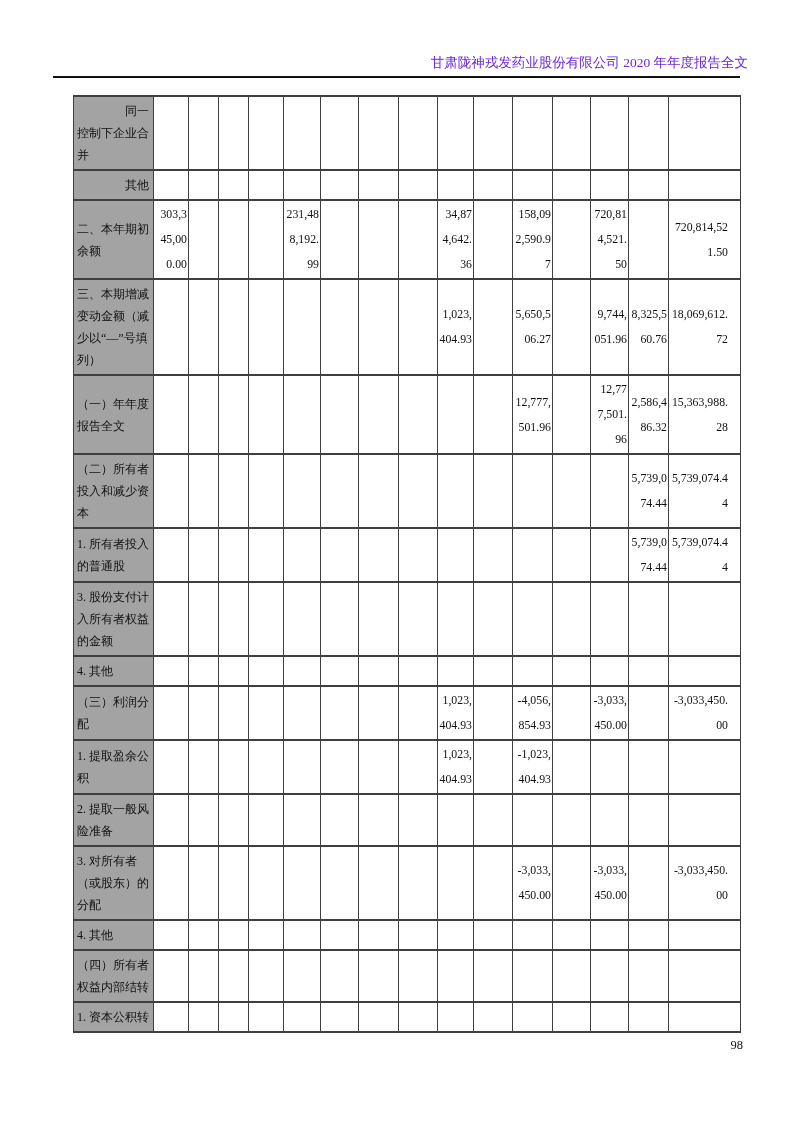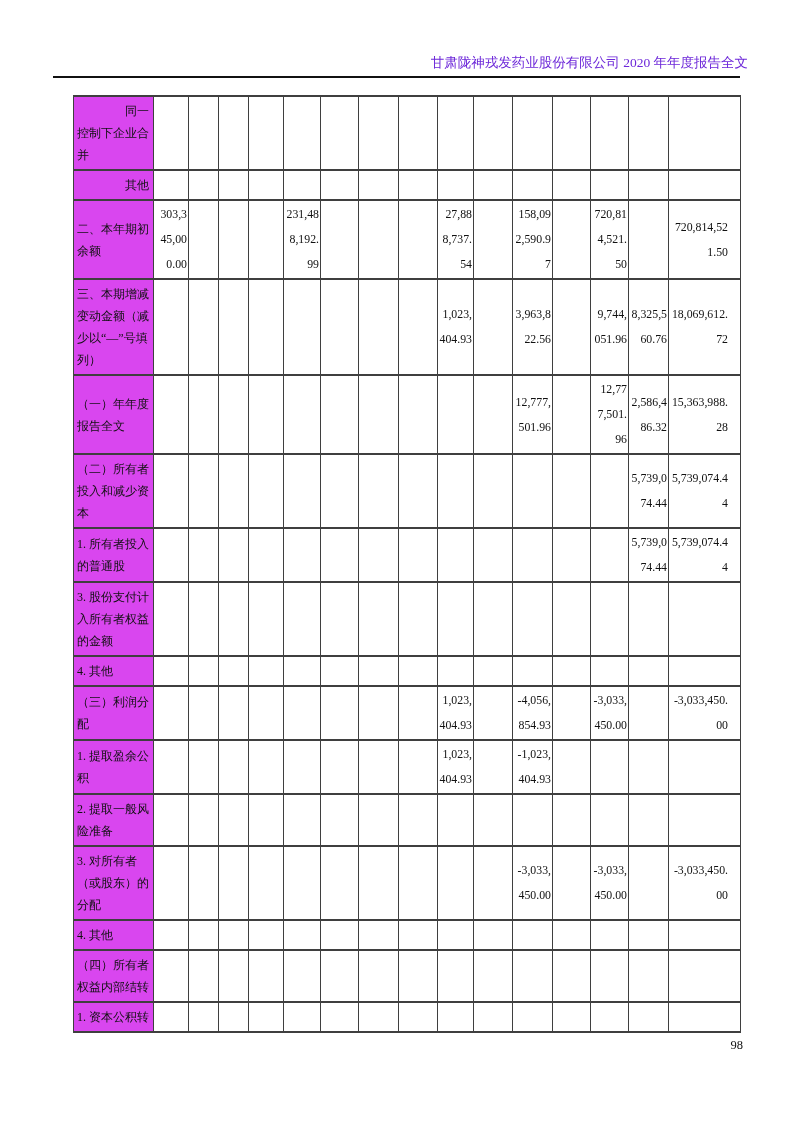--- a/index.html
+++ b/index.html
@@ -40,21 +40,21 @@
     table-layout: fixed;
   }
   table.equity-table td {
     border: 1px solid #3f3f3f;
     border-top-width: 2px;
     border-bottom-width: 2px;
     vertical-align: middle;
     overflow: hidden;
   }
   td.label-cell {
-    background: #d946ef;
+    background: #a3a3a3;
     font-size: 12px;
     line-height: 22px;
     padding: 3px 3px;
     text-align: left;
     word-break: break-all;
   }
   td.label-cell.indent { text-indent: 4em; }
   td.num-cell {
     background: #ffffff;
     font-size: 11.8px;
@@ -143,41 +143,41 @@
         <tr>
           <td class="label-cell">二、本年期初余额</td>
           <td class="num-cell">303,345,000.00</td>
           <td class="num-cell"></td>
           <td class="num-cell"></td>
           <td class="num-cell"></td>
           <td class="num-cell">231,488,192.99</td>
           <td class="num-cell"></td>
           <td class="num-cell"></td>
           <td class="num-cell"></td>
-          <td class="num-cell">27,888,737.54</td>
+          <td class="num-cell">34,874,642.36</td>
           <td class="num-cell"></td>
           <td class="num-cell">158,092,590.97</td>
           <td class="num-cell"></td>
           <td class="num-cell">720,814,521.50</td>
           <td class="num-cell"></td>
           <td class="num-cell last">720,814,521.50</td>
         </tr>
         <tr>
           <td class="label-cell">三、本期增减变动金额（减少以“—”号填列）</td>
           <td class="num-cell"></td>
           <td class="num-cell"></td>
           <td class="num-cell"></td>
           <td class="num-cell"></td>
           <td class="num-cell"></td>
           <td class="num-cell"></td>
           <td class="num-cell"></td>
           <td class="num-cell"></td>
           <td class="num-cell">1,023,404.93</td>
           <td class="num-cell"></td>
-          <td class="num-cell">3,963,822.56</td>
+          <td class="num-cell">5,650,506.27</td>
           <td class="num-cell"></td>
           <td class="num-cell">9,744,051.96</td>
           <td class="num-cell">8,325,560.76</td>
           <td class="num-cell last">18,069,612.72</td>
         </tr>
         <tr>
           <td class="label-cell">（一）年年度报告全文</td>
           <td class="num-cell"></td>
           <td class="num-cell"></td>
           <td class="num-cell"></td>

